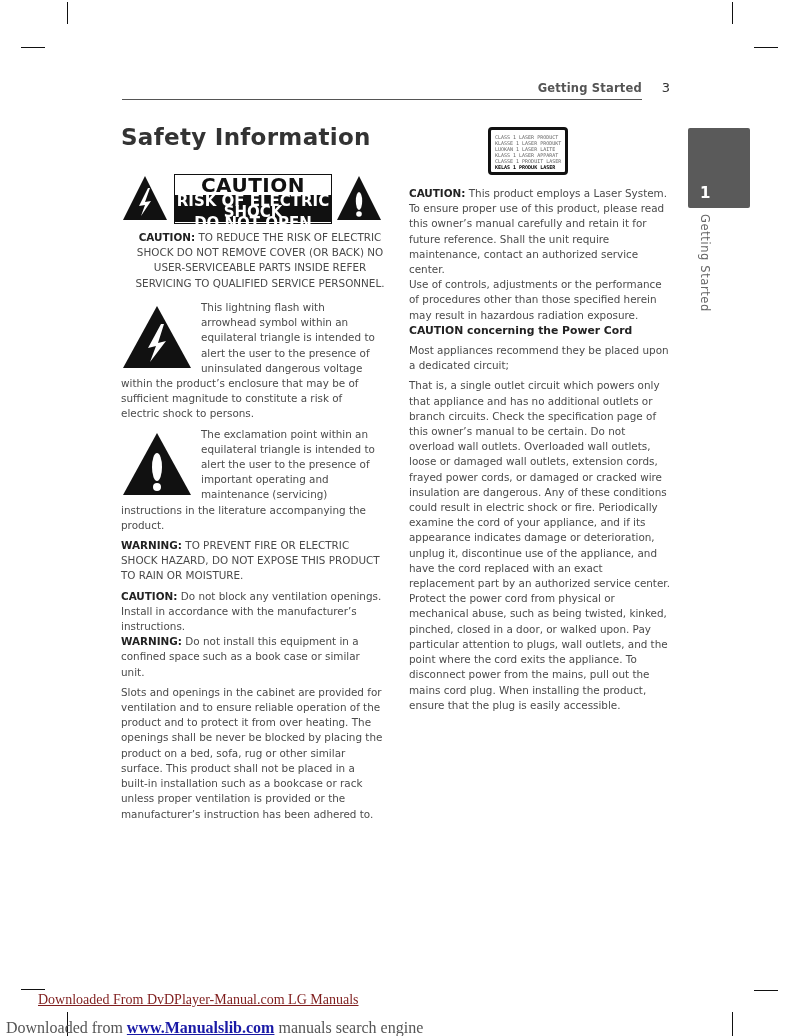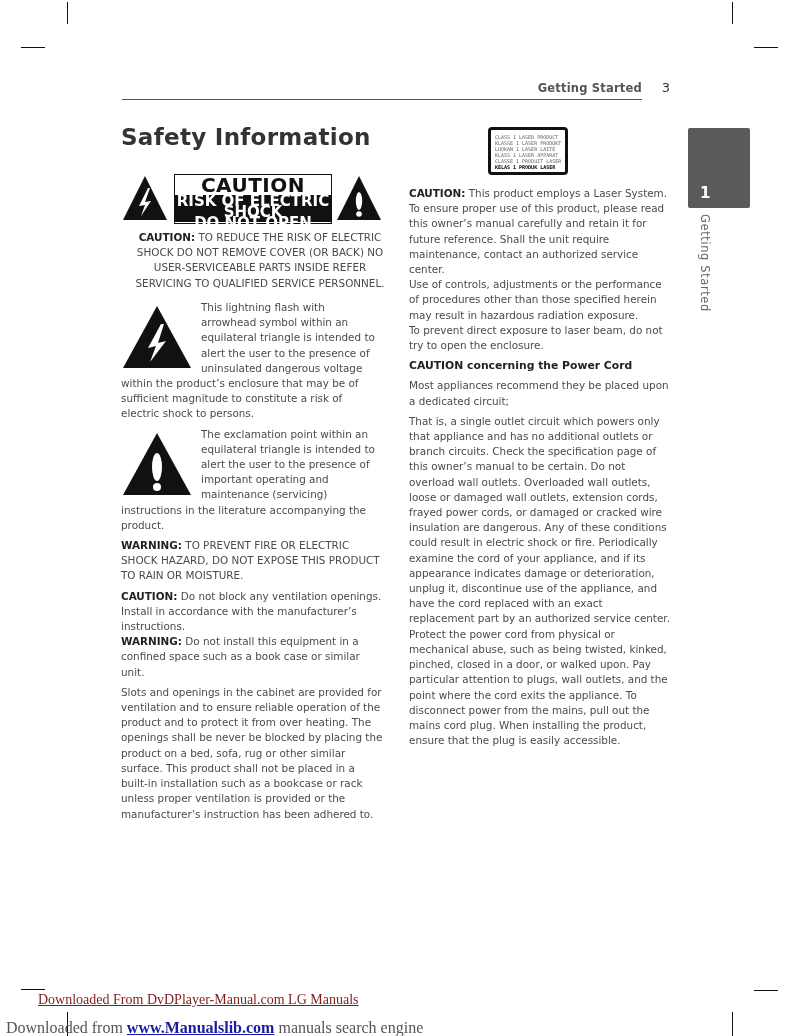--- a/index.html
+++ b/index.html
@@ -111,21 +111,20 @@
   <div>KLASSE 1  LASER PRODUKT</div>
   <div>LUOKAN 1  LASER LAITE</div>
   <div>KLASS 1   LASER APPARAT</div>
   <div>CLASSE 1  PRODUIT LASER</div>
   <div class="bold">KELAS 1  PRODUK LASER</div>
 </div>
 
 <div class="col right">
   <p style="margin:0"><b>CAUTION:</b><span> This product employs a Laser System. To ensure proper use of this product, please read this owner’s manual carefully and retain it for future reference. Shall the unit require maintenance, contact an authorized service center.</span></p>
   <p style="margin:0">Use of controls, adjustments or the performance of procedures other than those specified herein may result in hazardous radiation exposure.</p>
-  <p>To prevent direct exposure to laser beam, do not try to open the enclosure.</p>
   <p class="subhead">CAUTION concerning the Power Cord</p>
   <p>Most appliances recommend they be placed upon a dedicated circuit;</p>
   <p>That is, a single outlet circuit which powers only that appliance and has no additional outlets or branch circuits. Check the specification page of this owner’s manual to be certain. Do not overload wall outlets. Overloaded wall outlets, loose or damaged wall outlets, extension cords, frayed power cords, or damaged or cracked wire insulation are dangerous. Any of these conditions could result in electric shock or fire. Periodically examine the cord of your appliance, and if its appearance indicates damage or deterioration, unplug it, discontinue use of the appliance, and have the cord replaced with an exact replacement part by an authorized service center. Protect the power cord from physical or mechanical abuse, such as being twisted, kinked, pinched, closed in a door, or walked upon. Pay particular attention to plugs, wall outlets, and the point where the cord exits the appliance. To disconnect power from the mains, pull out the mains cord plug. When installing the product, ensure that the plug is easily accessible.</p>
 </div>
 
 <div class="footer1">Downloaded From DvDPlayer-Manual.com LG Manuals</div>
 <div class="footer2">
   <span>Downloaded from </span><a>www.Manualslib.com</a><span>  manuals search engine</span>
 </div>
 

